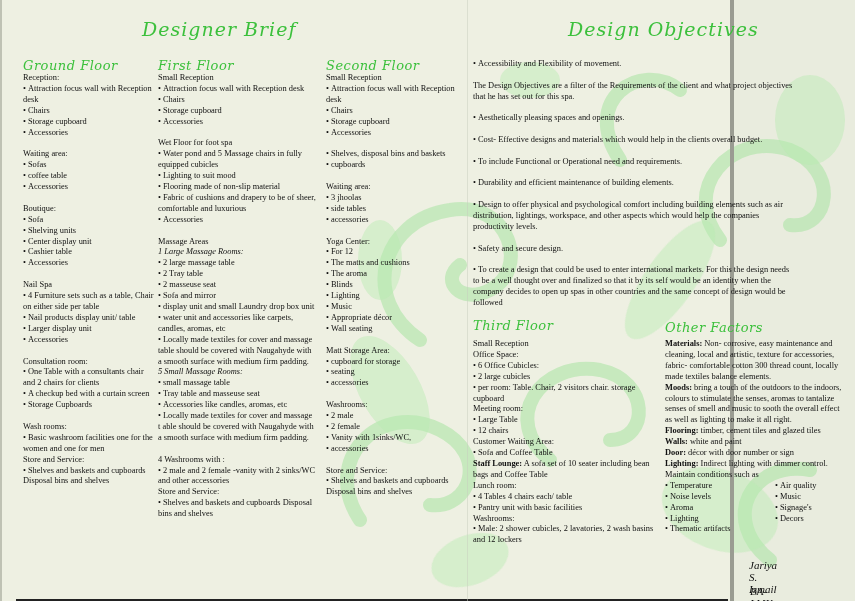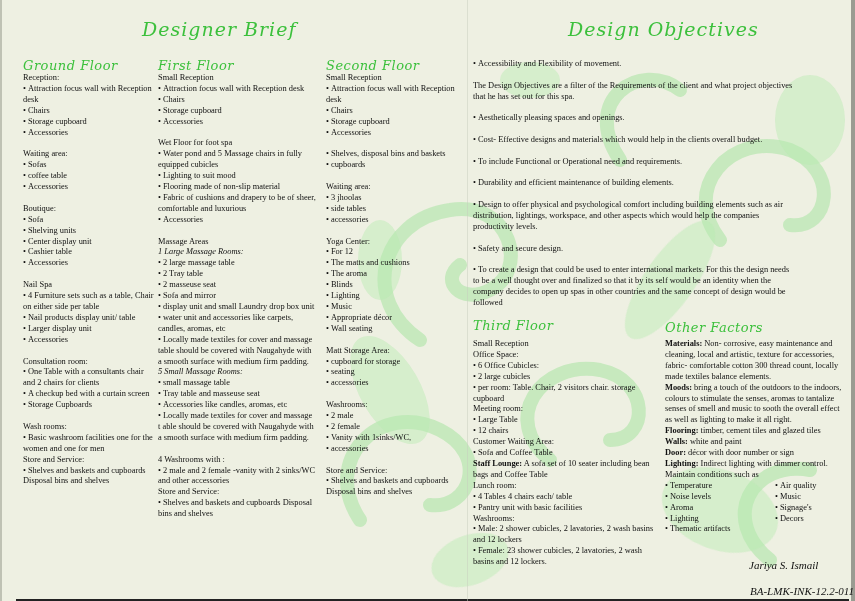--- a/index.html
+++ b/index.html
@@ -4,21 +4,21 @@
 <style>
   * { box-sizing: border-box; margin: 0; padding: 0; }
   html, body { width: 855px; height: 601px; overflow: hidden; }
   body {
     background: #e9ecde;
     font-family: "Liberation Serif", serif;
     color: #111;
     position: relative;
   }
   .page {
-    position: absolute; left: 0; top: 0; width: 855px; height: 601px;
+    position: absolute; left: 0; top: 0; width: 734px; height: 601px;
     background: #eef0e2;
   }
   .left-edge { position:absolute; left:0; top:0; width:2px; height:601px; background:#bfc2b4; }
   .right-edge { position:absolute; right:0; top:0; width:4px; height:601px; background:#9a9c92; }
   .bottom-rule { position:absolute; left:16px; right:6px; bottom:0; height:2px; background:#222; }
   .center-fold { position:absolute; left:467px; top:0; width:1px; height:601px; background:rgba(200,205,190,0.5); }
 
   .deco { position:absolute; pointer-events:none; }
   .deco svg { width:100%; height:100%; }
 
@@ -261,21 +261,20 @@
     <div class="it">Sofa and Coffee Table</div>
     <div>
       <span class="inline-b">Staff Lounge:</span>
       <span>A sofa set of 10 seater including bean bags and Coffee Table</span>
     </div>
     <div class="sec-h">Lunch room:</div>
     <div class="it">4 Tables  4 chairs each/ table</div>
     <div class="it">Pantry unit with basic facilities</div>
     <div class="sec-h">Washrooms:</div>
     <div class="it">Male: 2 shower cubicles, 2 lavatories, 2 wash basins and 12 lockers</div>
-    <div class="it">Female: 23 shower cubicles, 2 lavatories, 2 wash basins and 12 lockers.</div>
   </div>
 
   <div class="col-head" style="left:665px; top:320px;">Other Factors</div>
   <div class="col" style="left:665px; top:339px; width:182px;">
     <div><span class="inline-b">Materials:</span> <span>Non- corrosive, easy maintenance and cleaning, local and artistic, texture for accessories, fabric- comfortable cotton 300 thread count, locally made textiles balance elements.</span></div>
     <div><span class="inline-b">Moods:</span> <span>bring a touch of the outdoors to the indoors, colours to stimulate the senses, aromas to tantalize senses of smell and music to sooth the overall effect as well as lighting to make it all right.</span></div>
     <div><span class="inline-b">Flooring:</span> <span>timber, cement tiles and glazed tiles</span></div>
     <div><span class="inline-b">Walls:</span> <span>white and paint</span></div>
     <div><span class="inline-b">Door:</span> <span>décor with door number or sign</span></div>
     <div><span class="inline-b">Lighting:</span> <span>Indirect lighting with dimmer control.</span></div>

